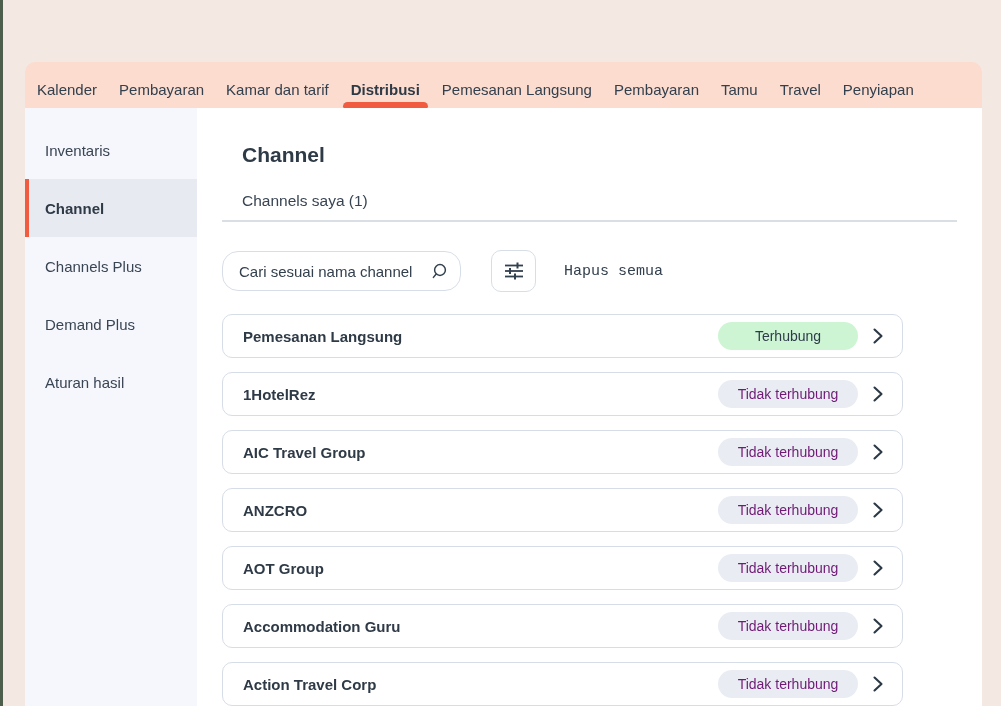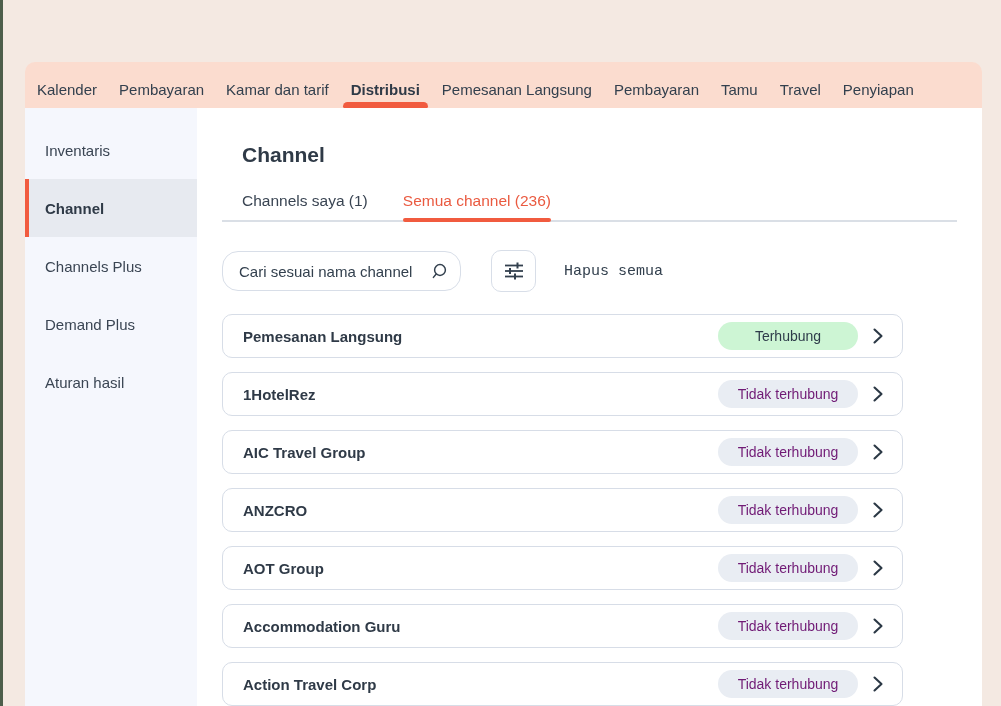--- a/index.html
+++ b/index.html
@@ -36,21 +36,21 @@
   .side-item {
     height:58px; display:flex; align-items:center; padding-left:16px;
     border-left:4px solid transparent; font-size:15px; color:#3a4553; cursor:pointer;
   }
   .side-item.active { background:#e7eaf0; border-left-color:#f15b3f; font-weight:700; color:#2f3a47; }
 
   
   .main { flex:1; min-width:0; background:#ffffff; padding:0 25px; box-sizing:border-box; }
   .page-title { margin:35px 0 0 20px; font-size:21px; font-weight:700; color:#2f3a47; }
 
-  .tabs { margin-top:25px; border-bottom:2px solid #dadfe6; padding-left:20px; display:flex; gap:35px; }
+  .tabs { margin-top:25px; border-bottom:2px solid #dadfe6; padding-left:20px; display:flex; gap:49px; }
   .tab { position:relative; font-size:15.5px; color:#3a4553; padding-bottom:10px; white-space:nowrap; cursor:pointer; }
   .tab.active { color:#ea5a40; }
   .tab.active::after {
     content:""; position:absolute; left:0; right:0; bottom:-2px; height:4px;
     background:#f15b3f; border-radius:3px;
   }
 
   
   .toolbar { margin-top:28px; display:flex; align-items:center; }
   .search-box {
@@ -164,23 +164,20 @@
     <main class="main">
 
       <h1 class="page-title">Channel</h1>
 
       <div class="tabs">
 
           <div class="tab">
             <span>Channels saya (1)</span>
           </div>
 
-          <div class="tab active">
-            <span>Semua channel (236)</span>
-          </div>
 
       </div>
 
       <div class="toolbar">
         <div class="search-box">
           <input class="search-input" type="text" placeholder="Cari sesuai nama channel" style="">
           <span style="display:flex;">
             <svg width="18" height="18" viewBox="0 0 18 18" fill="none">
               <circle cx="10" cy="8" r="5.4" stroke="#33404e" stroke-width="1.5"></circle>
               <line x1="6" y1="12.2" x2="3.4" y2="15.4" stroke="#33404e" stroke-width="1.5" stroke-linecap="round"></line>

